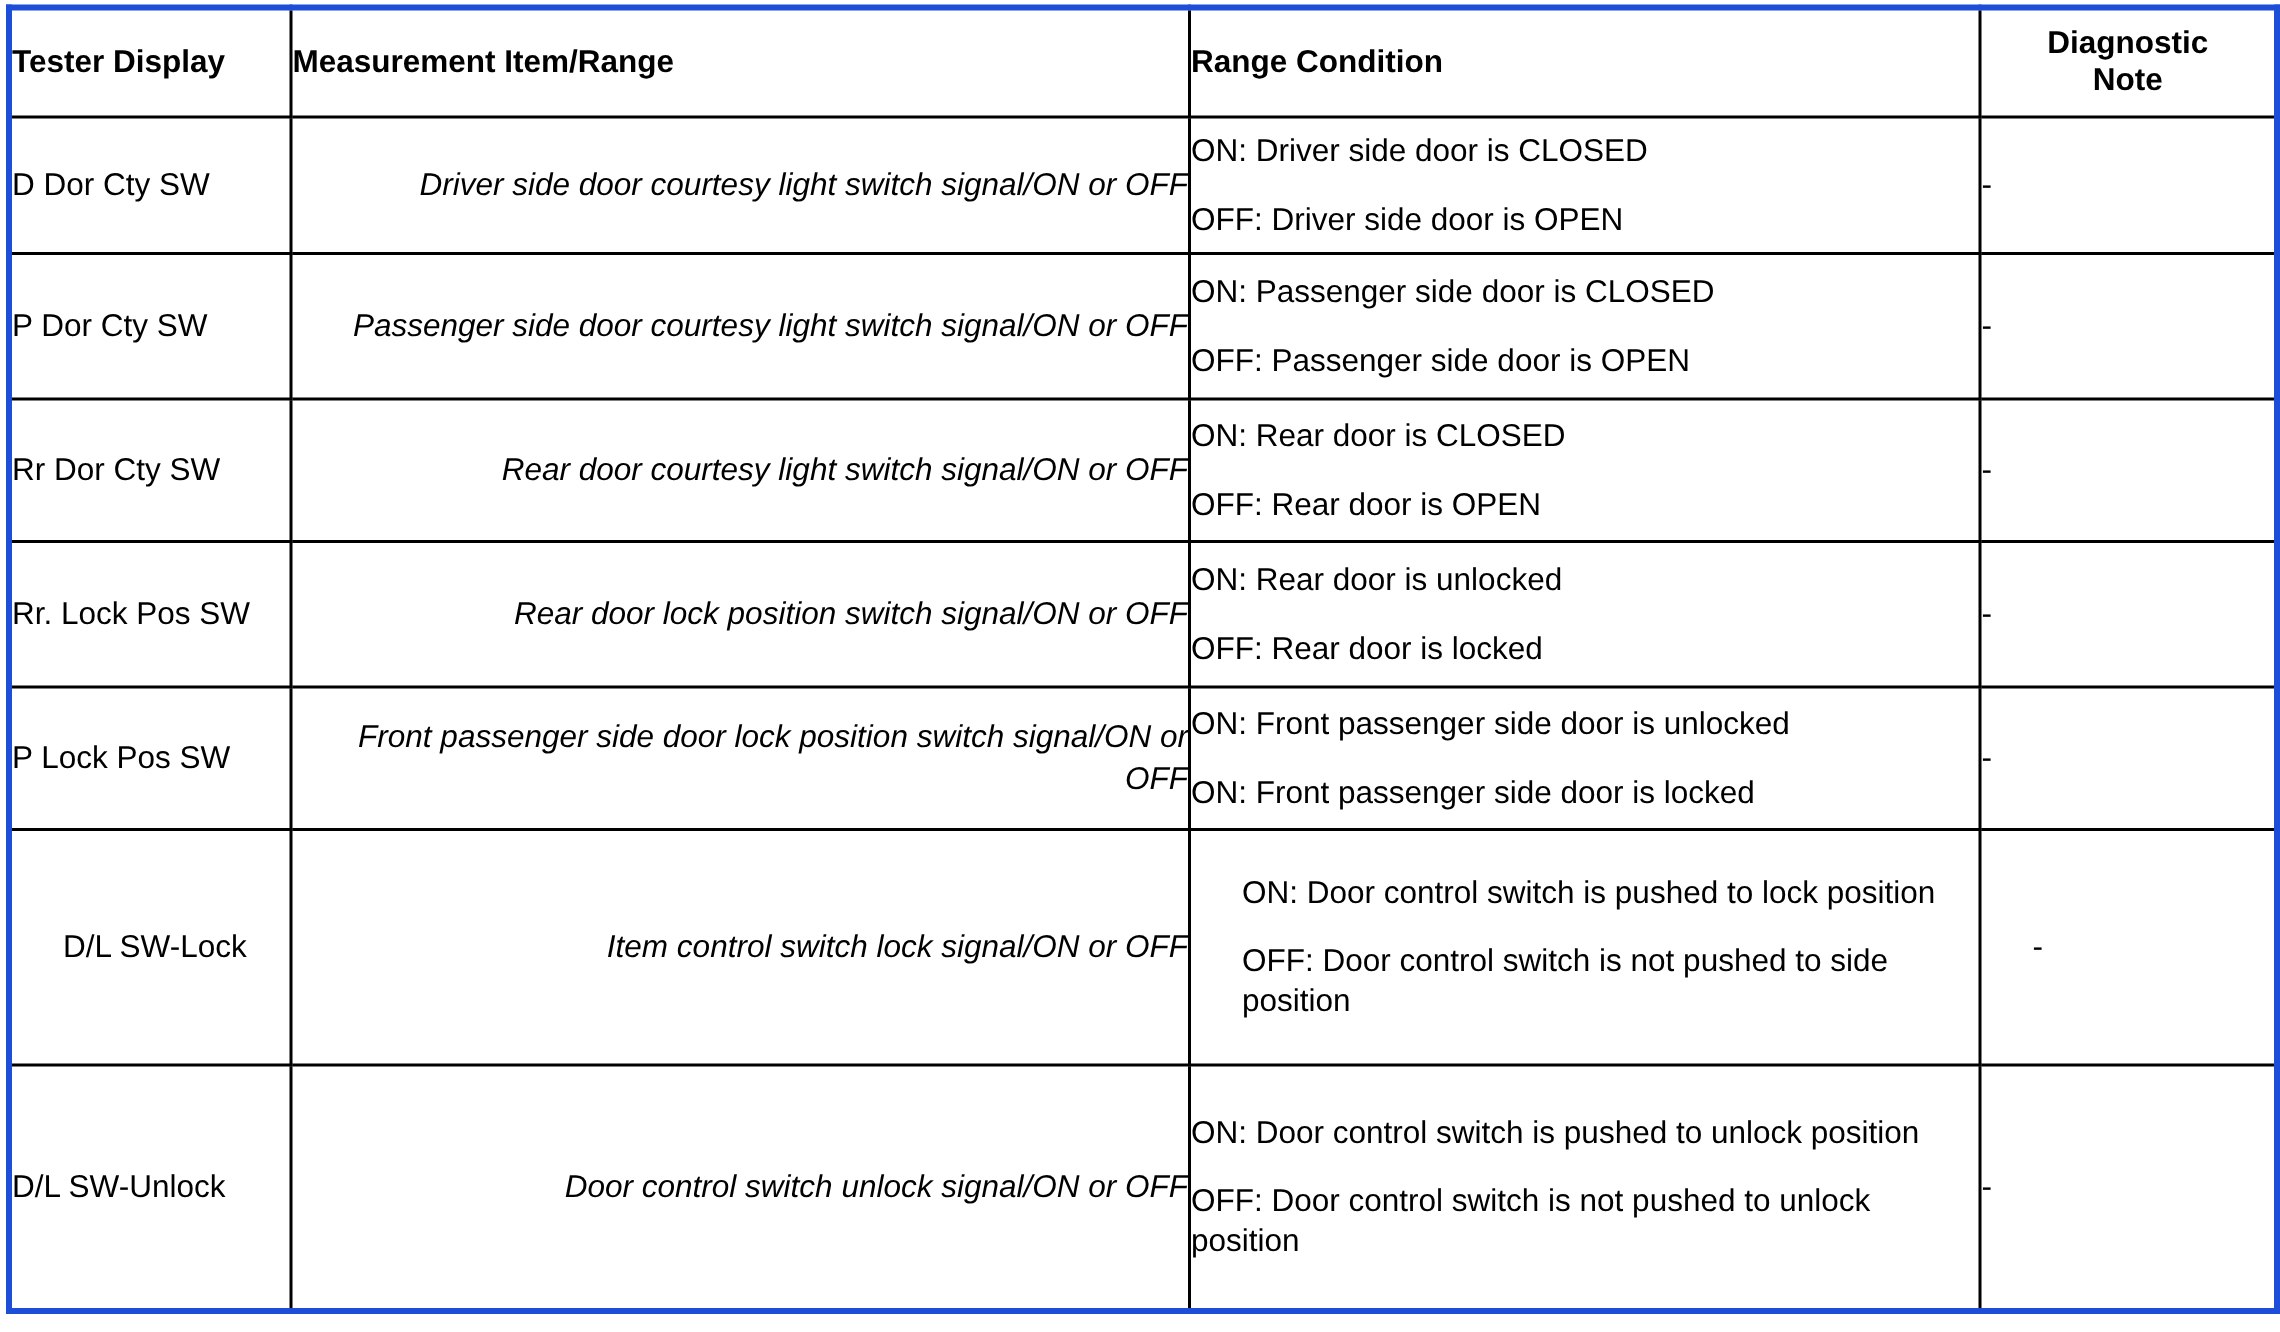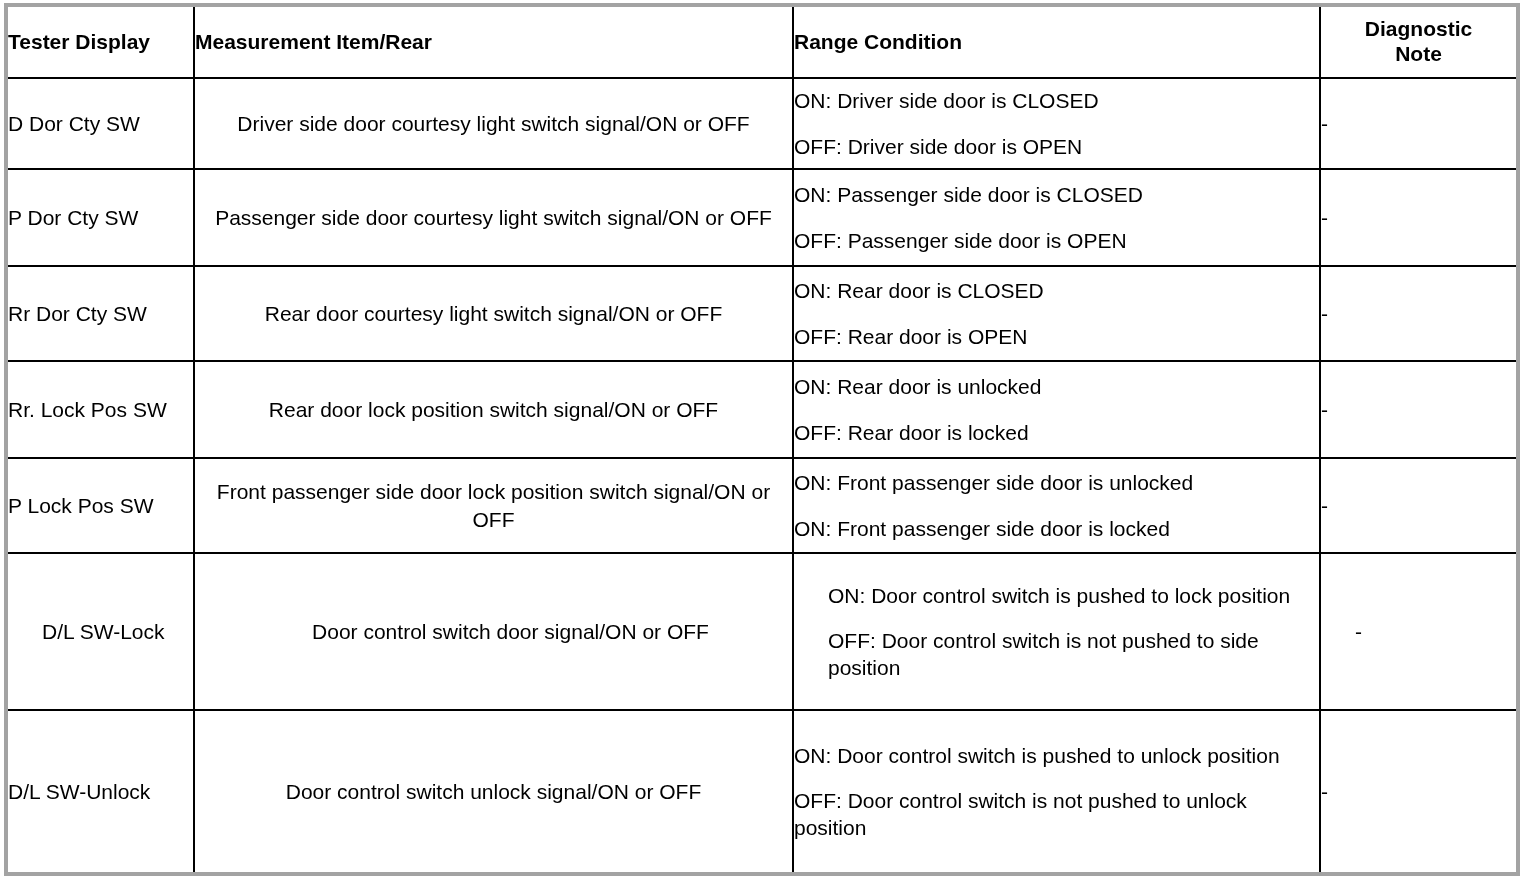--- a/index.html
+++ b/index.html
@@ -36,21 +36,21 @@
   table.datalist th,
   table.datalist td {
     border: 2px solid #000000;
     vertical-align: middle;
     background: #ffffff;
     padding: 0;
   }
 
   
   table.datalist {
-    border: 4px solid #a3a3a3;
+    border: 4px solid #1d4ed8;
   }
 
   
   thead th {
     font-weight: bold;
     font-size: 21px;
     line-height: 1.18;
     height: 70px;
     border-bottom: 3px solid #000000;
   }
@@ -67,22 +67,23 @@
   td {
     font-size: 21px;
     font-weight: normal;
     line-height: 1.30;
   }
   td.cell-tester {
     text-align: left;
     padding: 6px 6px 6px 12px;
   }
   td.cell-measure {
-    text-align: center;
+    text-align: right;
     padding: 6px 10px 6px 12px;
+    font-style: italic;
   }
   td.cell-normal {
     text-align: left;
     padding: 10px 10px 10px 12px;
     vertical-align: middle;
   }
   td.cell-note {
     text-align: left;
     padding: 6px 6px 6px 10px;
     vertical-align: middle;
@@ -111,21 +112,21 @@
     <colgroup>
       <col class="c-tester">
       <col class="c-measure">
       <col class="c-normal">
       <col class="c-note">
     </colgroup>
 
     <thead>
       <tr>
         <th class="h-left">Tester Display</th>
-        <th class="h-left">Measurement Item/Rear</th>
+        <th class="h-left">Measurement Item/Range</th>
         <th class="h-left">Range Condition</th>
         <th class="h-center">
           <span>Diagnostic</span><br>
           <span>Note</span>
         </th>
       </tr>
     </thead>
 
     <tbody>
 
@@ -179,21 +180,21 @@
         <td class="cell-normal">
           <span class="cond-line">ON: Front passenger side door is unlocked</span>
           <span class="cond-gap"></span>
           <span class="cond-line">ON: Front passenger side door is locked</span>
         </td>
         <td class="cell-note">-</td>
       </tr>
 
       <tr class="row-h6">
         <td class="cell-tester">D/L SW-Lock</td>
-        <td class="cell-measure">Door control switch door signal/ON or OFF</td>
+        <td class="cell-measure">Item control switch lock signal/ON or OFF</td>
         <td class="cell-normal">
           <span class="cond-line">ON: Door control switch is pushed to lock position</span>
           <span class="cond-gap"></span>
           <span class="cond-line">OFF: Door control switch is not pushed to side position</span>
         </td>
         <td class="cell-note">-</td>
       </tr>
 
       <tr class="row-h7">
         <td class="cell-tester">D/L SW-Unlock</td>

